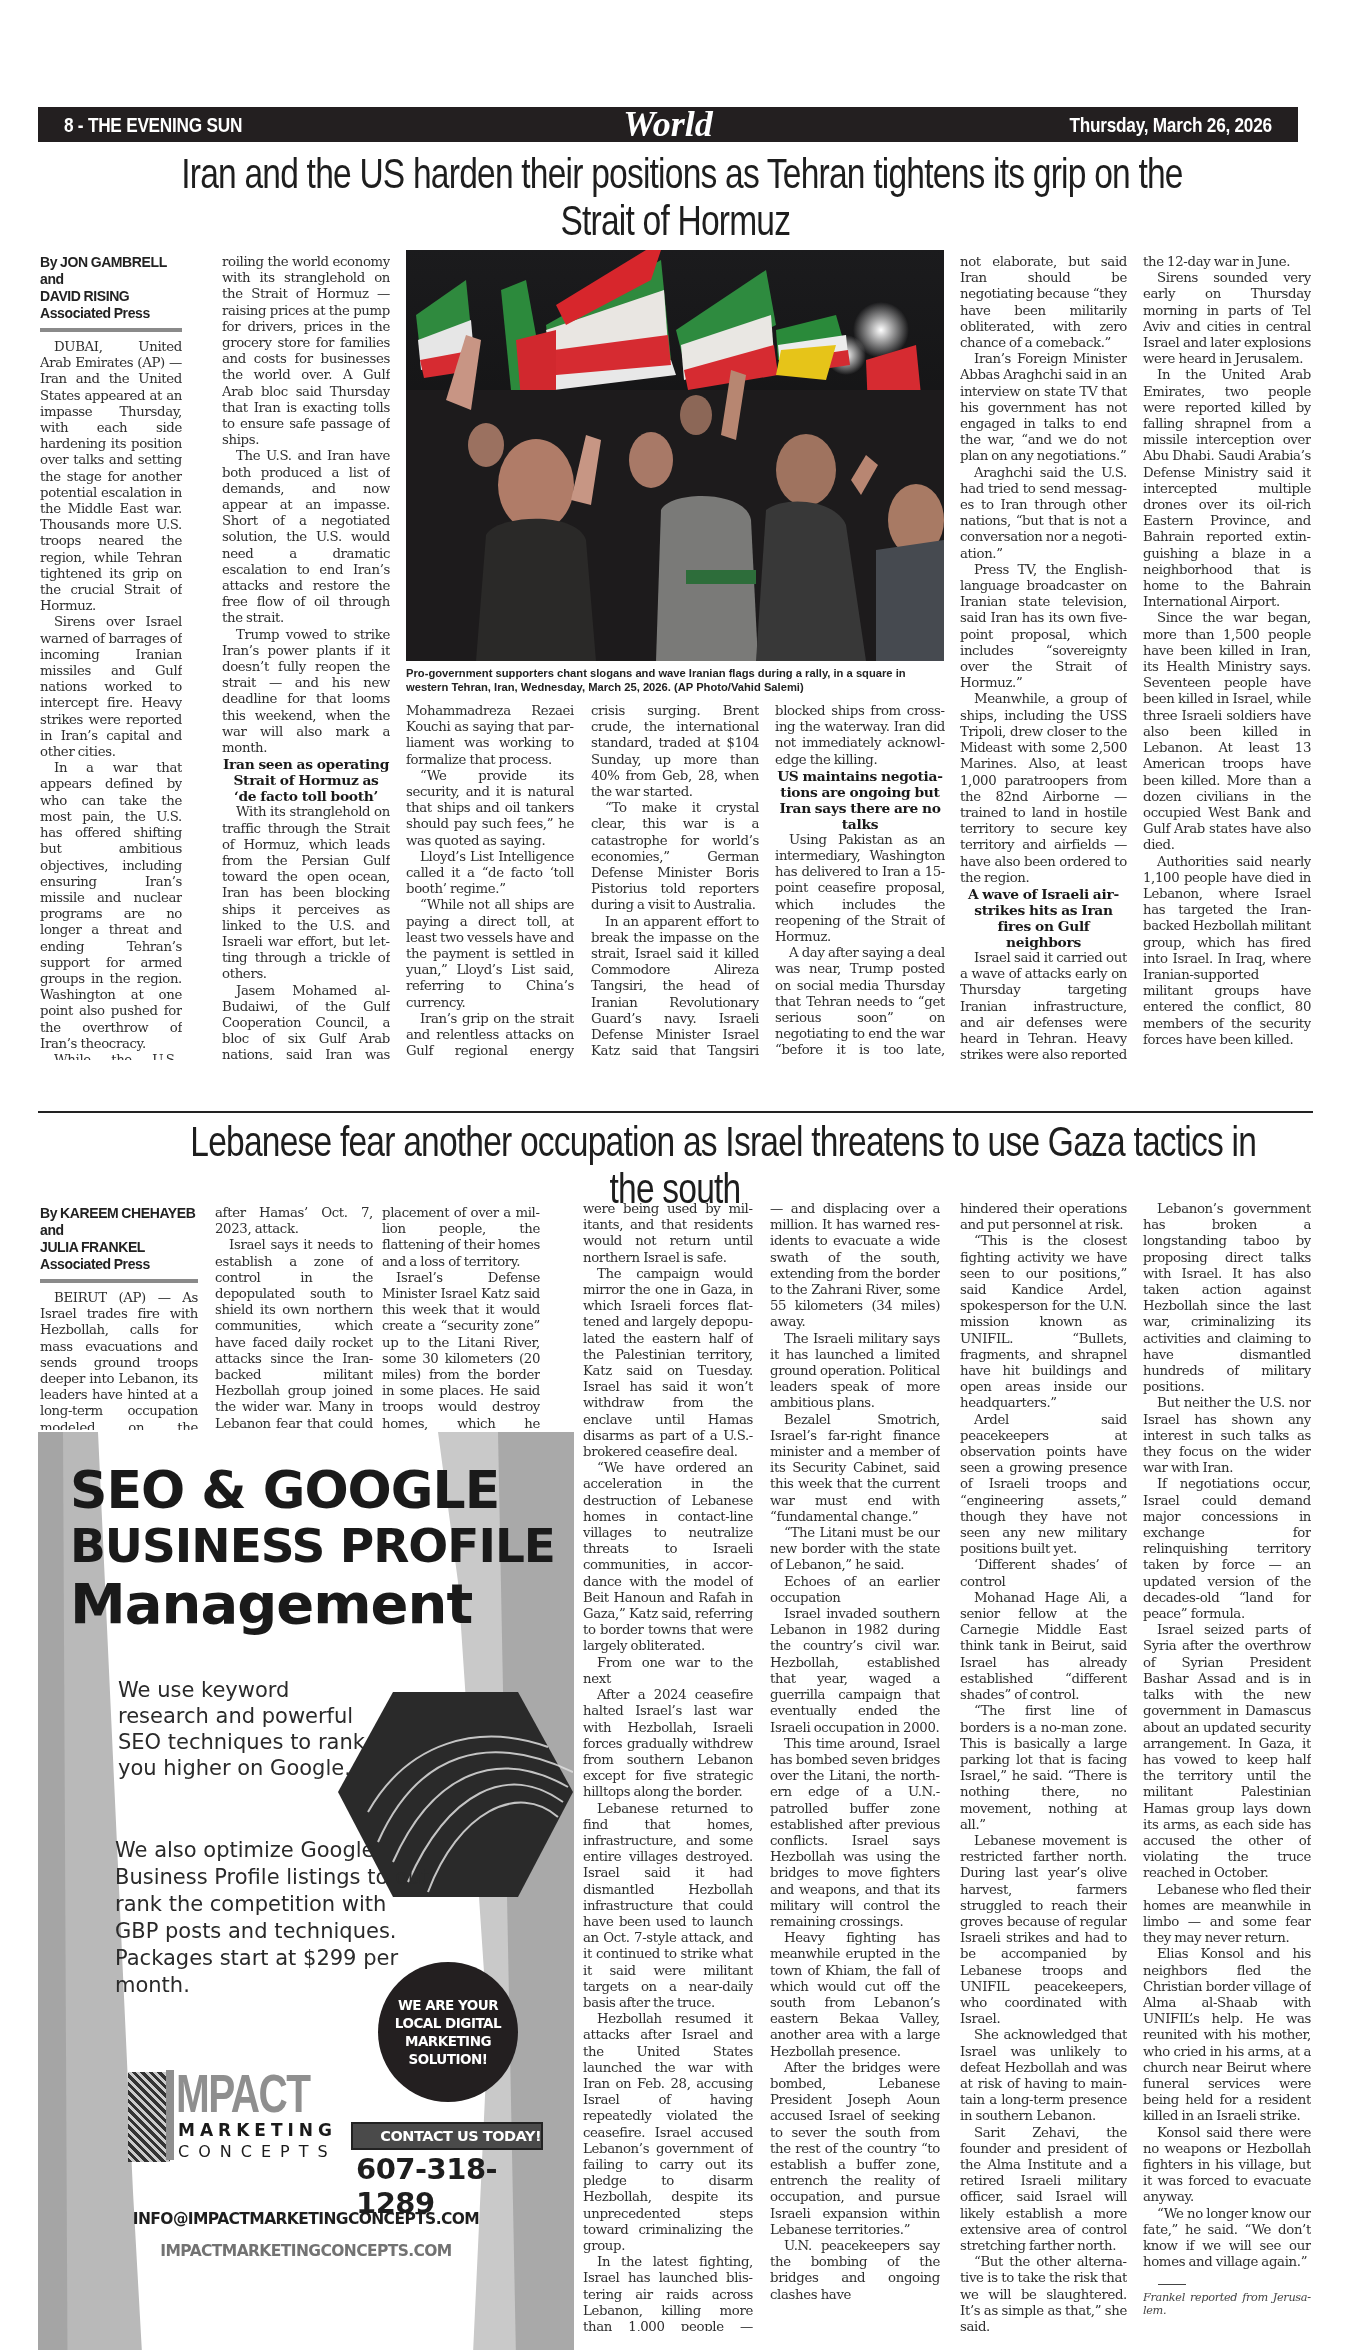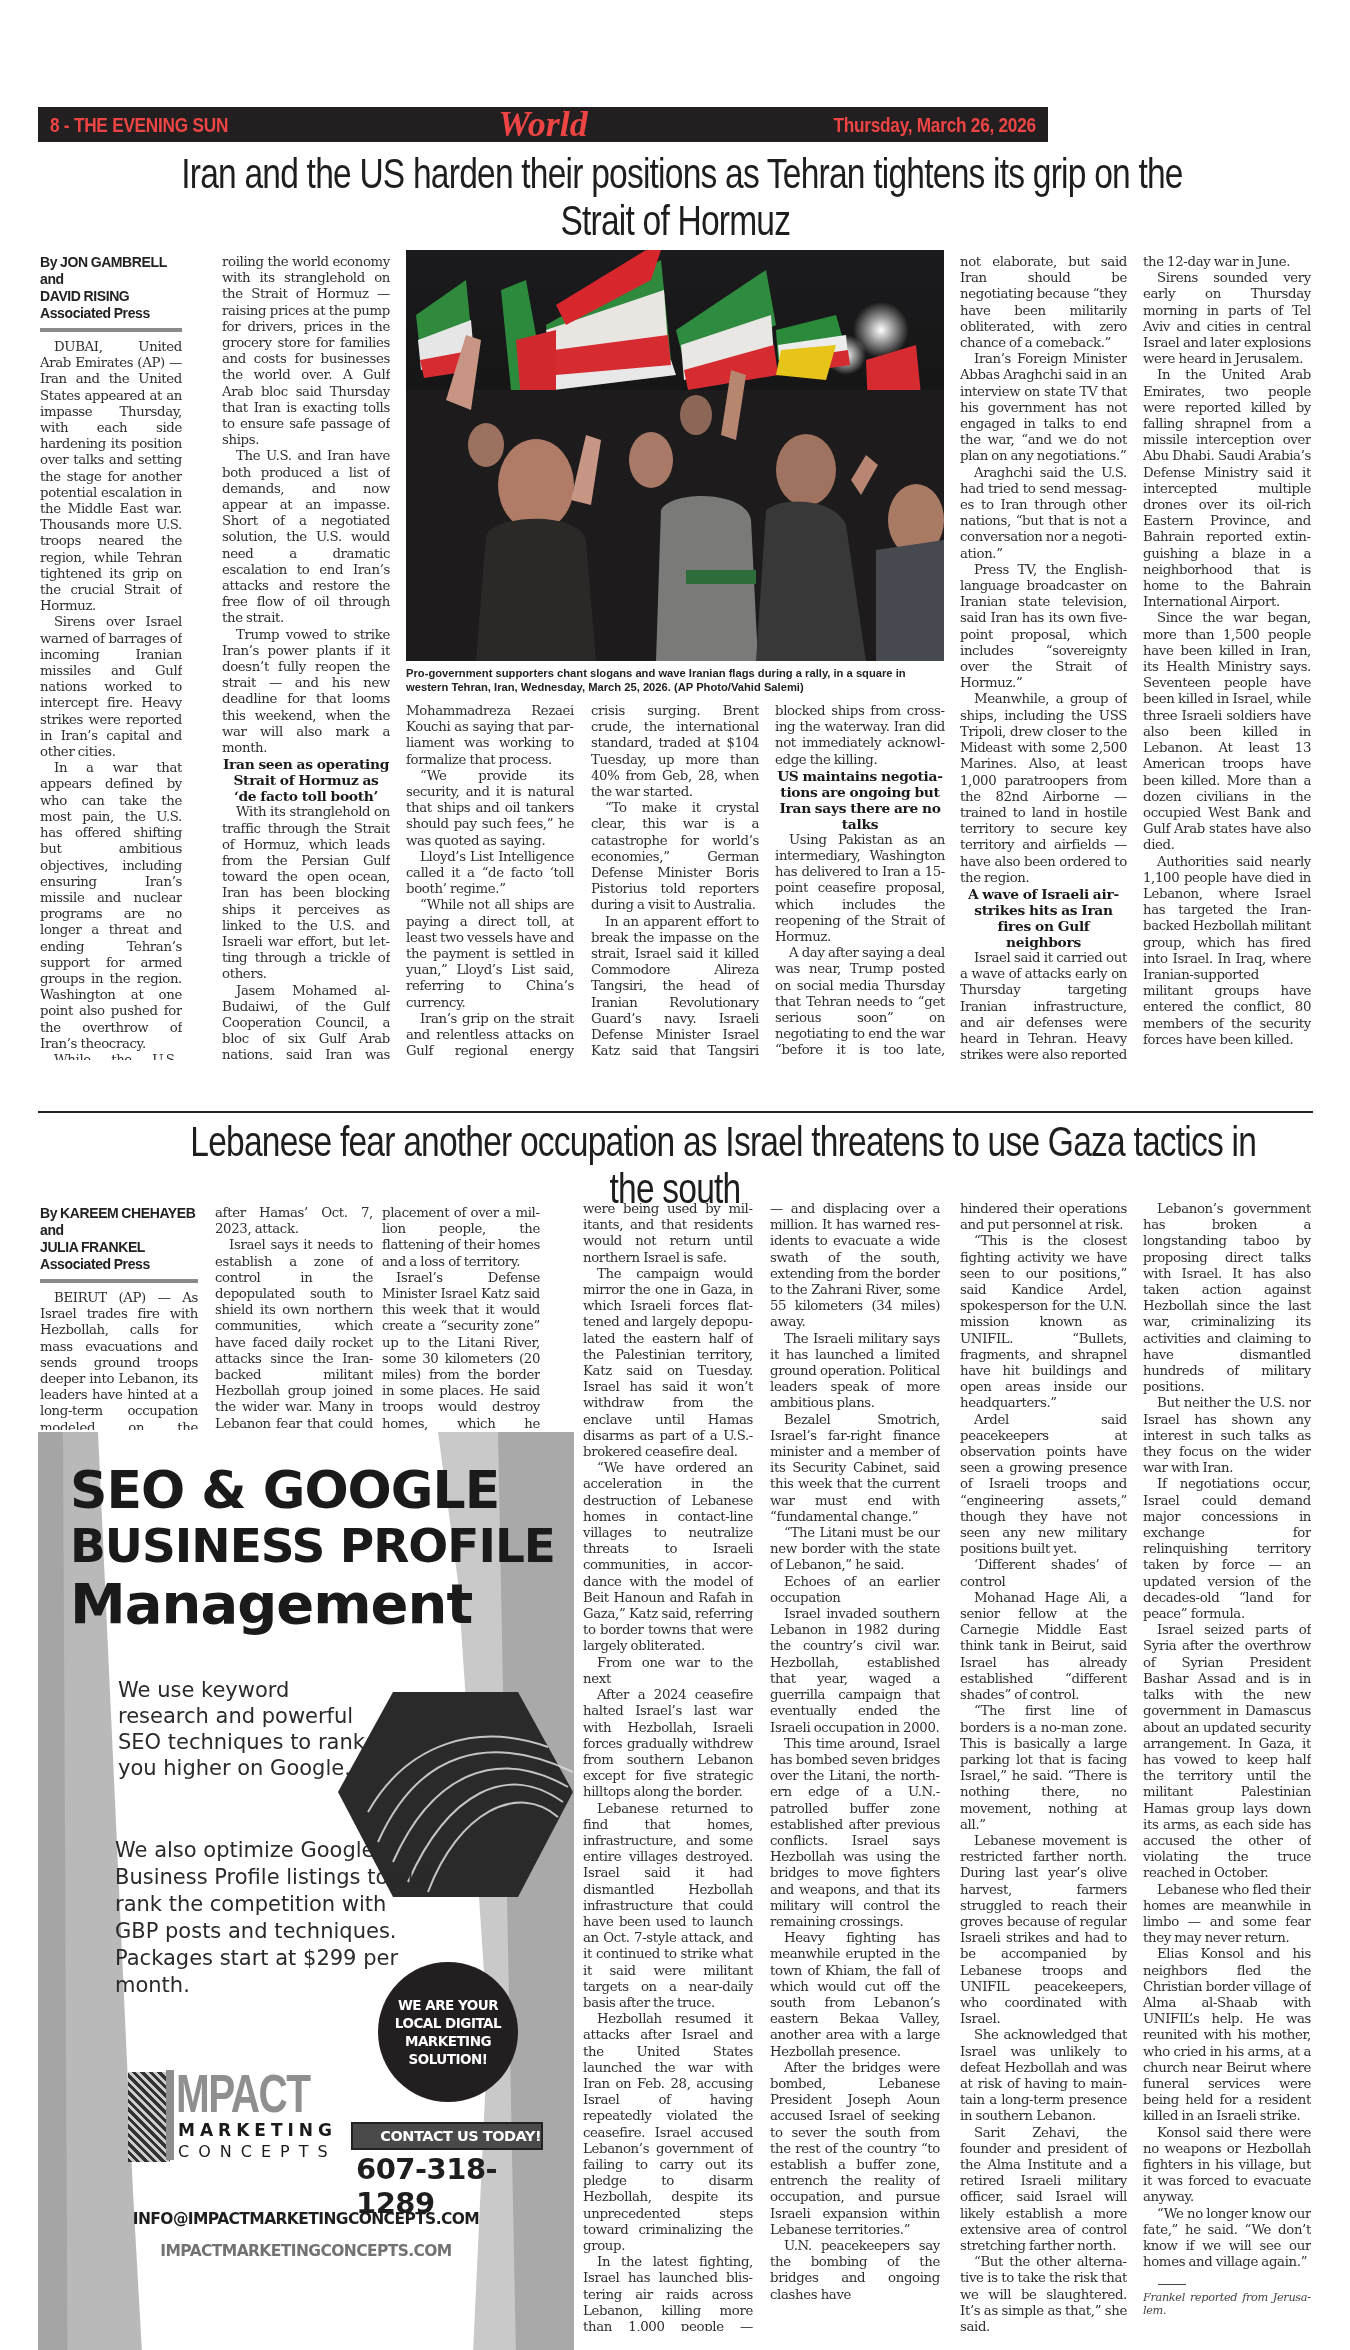--- a/index.html
+++ b/index.html
@@ -1,22 +1,22 @@
 <!DOCTYPE html>
 <html><head>
 <meta charset="utf-8">
 <style>
   * { box-sizing: border-box; margin: 0; padding: 0; }
   html, body { width: 1350px; height: 2350px; background: #ffffff; overflow: hidden; }
   body { position: relative; font-family: "DejaVu Serif", serif; color: #2a2a2a; }
 
   .masthead {
-    position: absolute; left: 38px; top: 107px; width: 1010px; height: 35px;
-    background: #231f20; color: #ef4444; display: flex; align-items: center; justify-content: space-between;
-    padding: 0 12px;
+    position: absolute; left: 38px; top: 107px; width: 1260px; height: 35px;
+    background: #231f20; color: #ffffff; display: flex; align-items: center; justify-content: space-between;
+    padding: 0 26px;
   }
   .mh-left, .mh-right {
     font-family: "Liberation Sans", sans-serif; font-weight: bold; font-size: 21px;
     transform: scaleX(0.82); letter-spacing: -0.3px;
   }
   .mh-left { transform-origin: left center; }
   .mh-right { transform-origin: right center; }
   .mh-center {
     position: absolute; left: 0; right: 0; text-align: center; top: -4px;
     font-family: "Liberation Serif", serif; font-style: italic; font-weight: bold; font-size: 36px;
@@ -166,21 +166,21 @@
 
 <div class="col" style="left:406px; top:703px; width:168px; height:357px;">
   <p class="noind">Mohammadreza Rezaei Kouchi as saying that par­liament was working to for­malize that process.</p>
   <p>“We provide its security, and it is natural that ships and oil tankers should pay such fees,” he was quoted as saying.</p>
   <p>Lloyd’s List Intelligence called it a “de facto ‘toll booth’ regime.”</p>
   <p>“While not all ships are paying a direct toll, at least two vessels have and the payment is settled in yuan,” Lloyd’s List said, referring to China’s currency.</p>
   <p>Iran’s grip on the strait and relentless attacks on Gulf regional energy infra­structure have sent oil prices skyrocketing and concerns of a global energy</p>
 </div>
 
 <div class="col" style="left:591px; top:703px; width:168px; height:357px;">
-  <p class="noind">crisis surging. Brent crude, the international standard, traded at $104 Tuesday, up more than 40% from Geb, 28, when the war started.</p>
+  <p class="noind">crisis surging. Brent crude, the international standard, traded at $104 Sunday, up more than 40% from Geb, 28, when the war started.</p>
   <p>“To make it crystal clear, this war is a catastrophe for world’s economies,” German Defense Minister Boris Pistorius told reporters during a visit to Australia.</p>
   <p>In an apparent effort to break the impasse on the strait, Israel said it killed Commodore Alireza Tangsiri, the head of Iranian Revolutionary Guard’s navy. Israeli Defense Minister Israel Katz said that Tangsiri was responsible for bomb­ing operations that have</p>
 </div>
 
 <div class="col" style="left:775px; top:703px; width:170px; height:357px;">
   <p class="noind">blocked ships from cross­ing the waterway. Iran did not immediately acknowl­edge the killing.</p>
   <h4>US maintains negotia­tions are ongoing but Iran says there are no talks</h4>
   <p>Using Pakistan as an intermediary, Washington has delivered to Iran a 15-point ceasefire proposal, which includes the reopen­ing of the Strait of Hormuz.</p>
   <p>A day after saying a deal was near, Trump posted on social media Thursday that Tehran needs to “get seri­ous soon” on negotiating to end the war “before it is too late, because once that happens there is NO TURNING BACK, and it won’t be pretty!” He did</p>
 </div>

